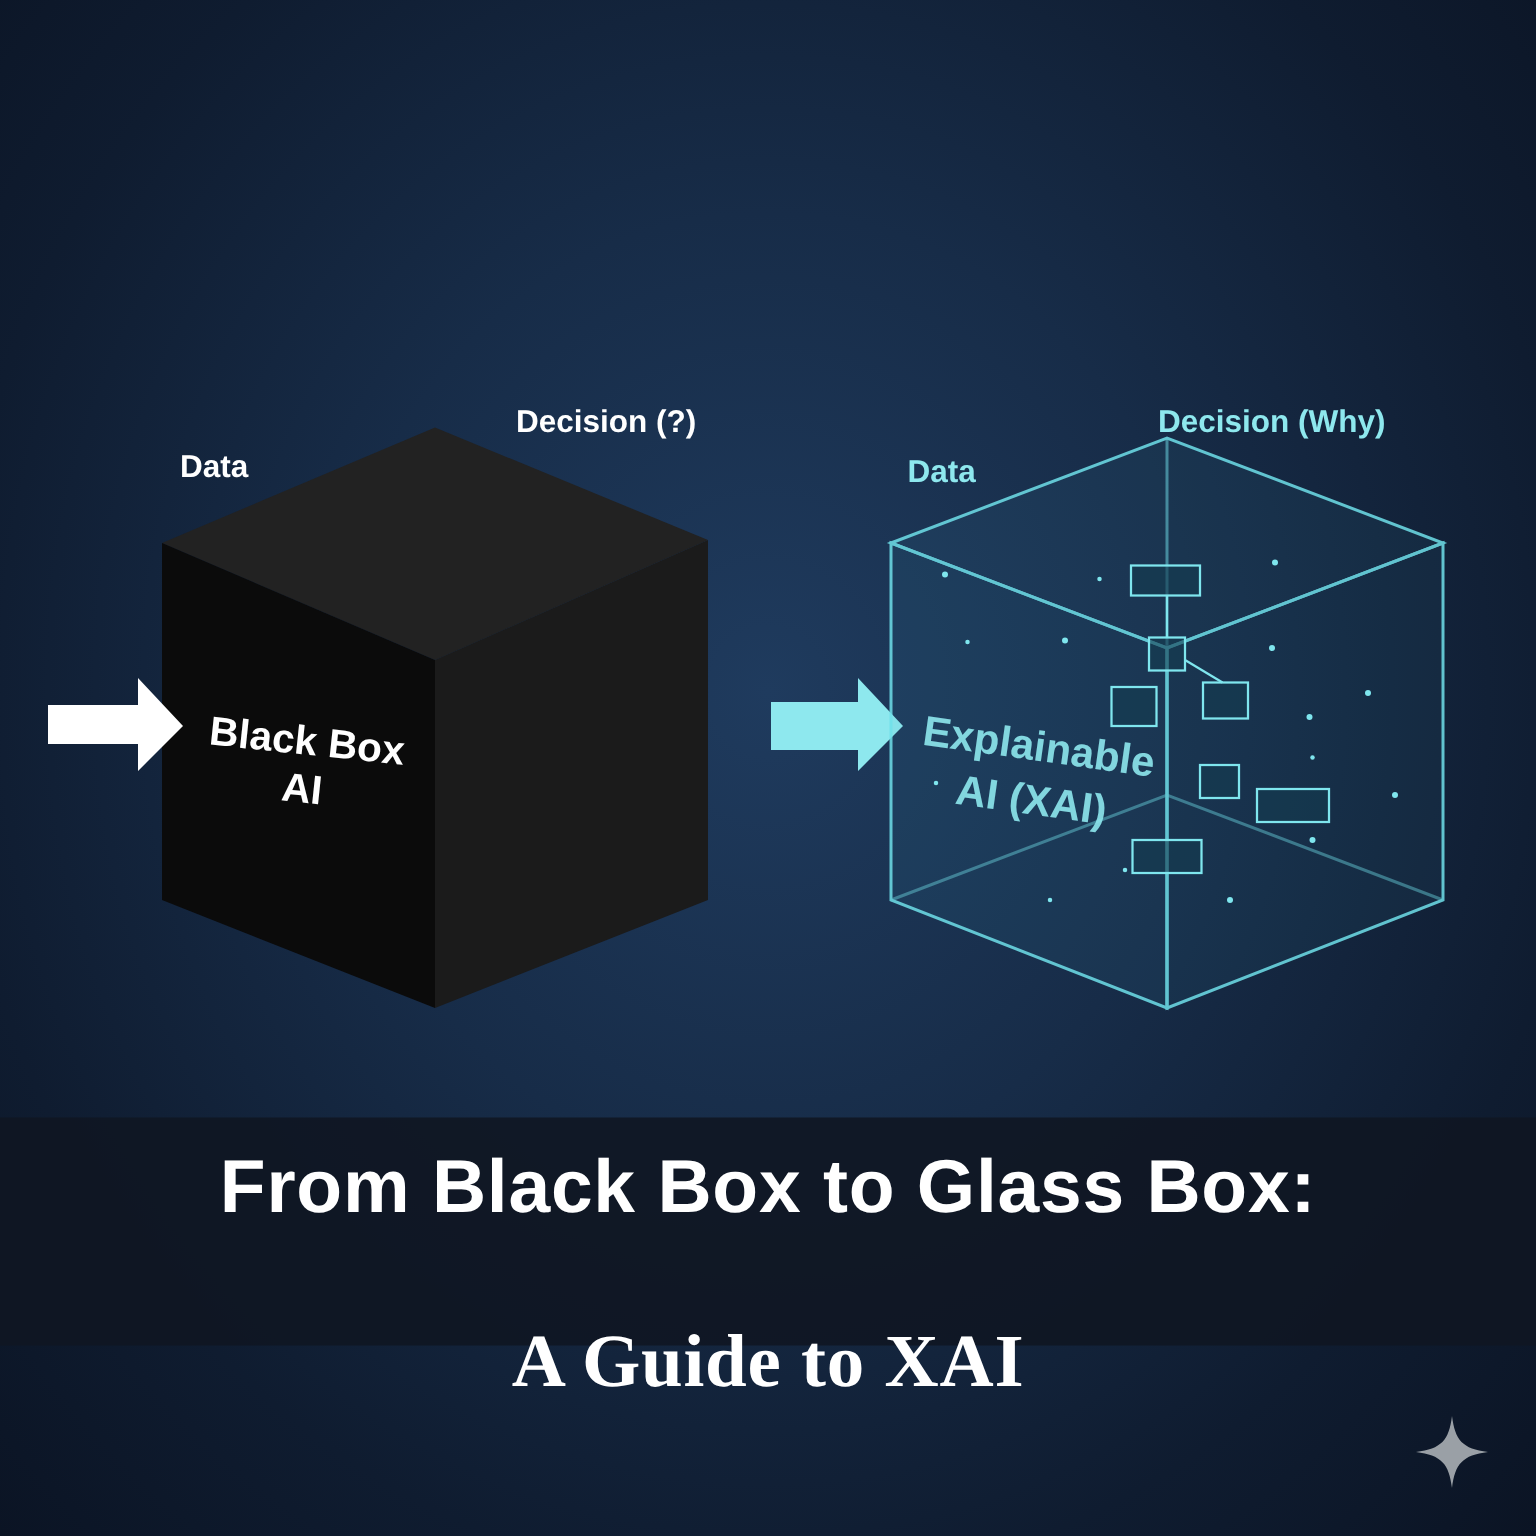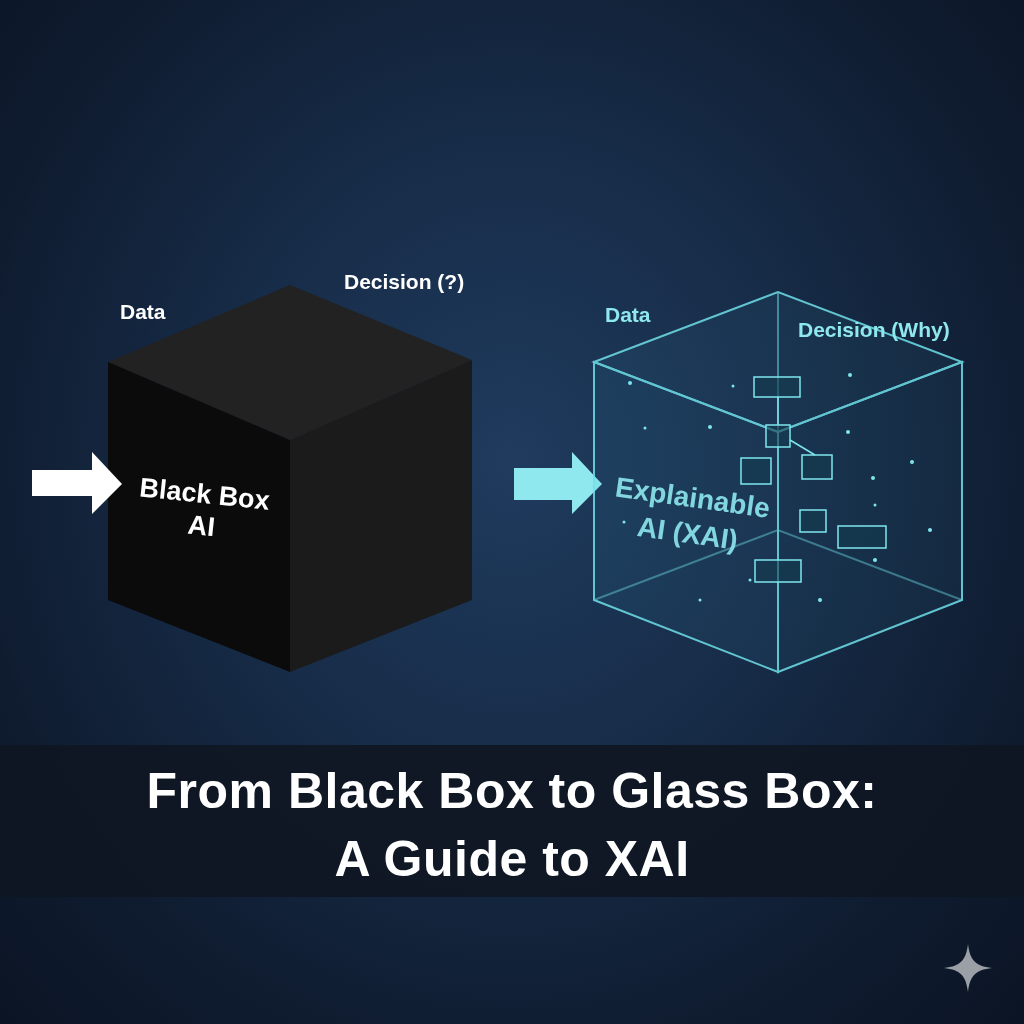--- a/index.html
+++ b/index.html
@@ -72,21 +72,21 @@
 </svg>
 
 <div class="abs label" style="left:120px;top:300px;">Data</div>
 <div class="abs label" style="left:344px;top:270px;text-align:right;">Decision (?)</div>
 <div class="cube-text" style="left:128px;top:478px;width:150px;">
   <div>Black Box</div>
   <div>AI</div>
 </div>
 
 <div class="abs label cyan" style="left:605px;top:303px;">Data</div>
-<div class="abs label cyan" style="left:798px;top:270px;margin-top:48px;">Decision (Why)</div>
+<div class="abs label cyan" style="left:772px;top:270px;">Decision (Why)</div>
 <div class="xai-text" style="left:610px;top:480px;width:160px;">
   <div>Explainable</div>
   <div>AI (XAI)</div>
 </div>
 
 <div class="banner"></div>
 <div class="title" style="top:762px;">From Black Box to Glass Box:</div>
-<div class="title" style="top:830px;">A Guide to XAI</div>
+<div class="title" style="top:878px;font-family:Liberation Serif, serif;">A Guide to XAI</div>
 
 </body></html>

